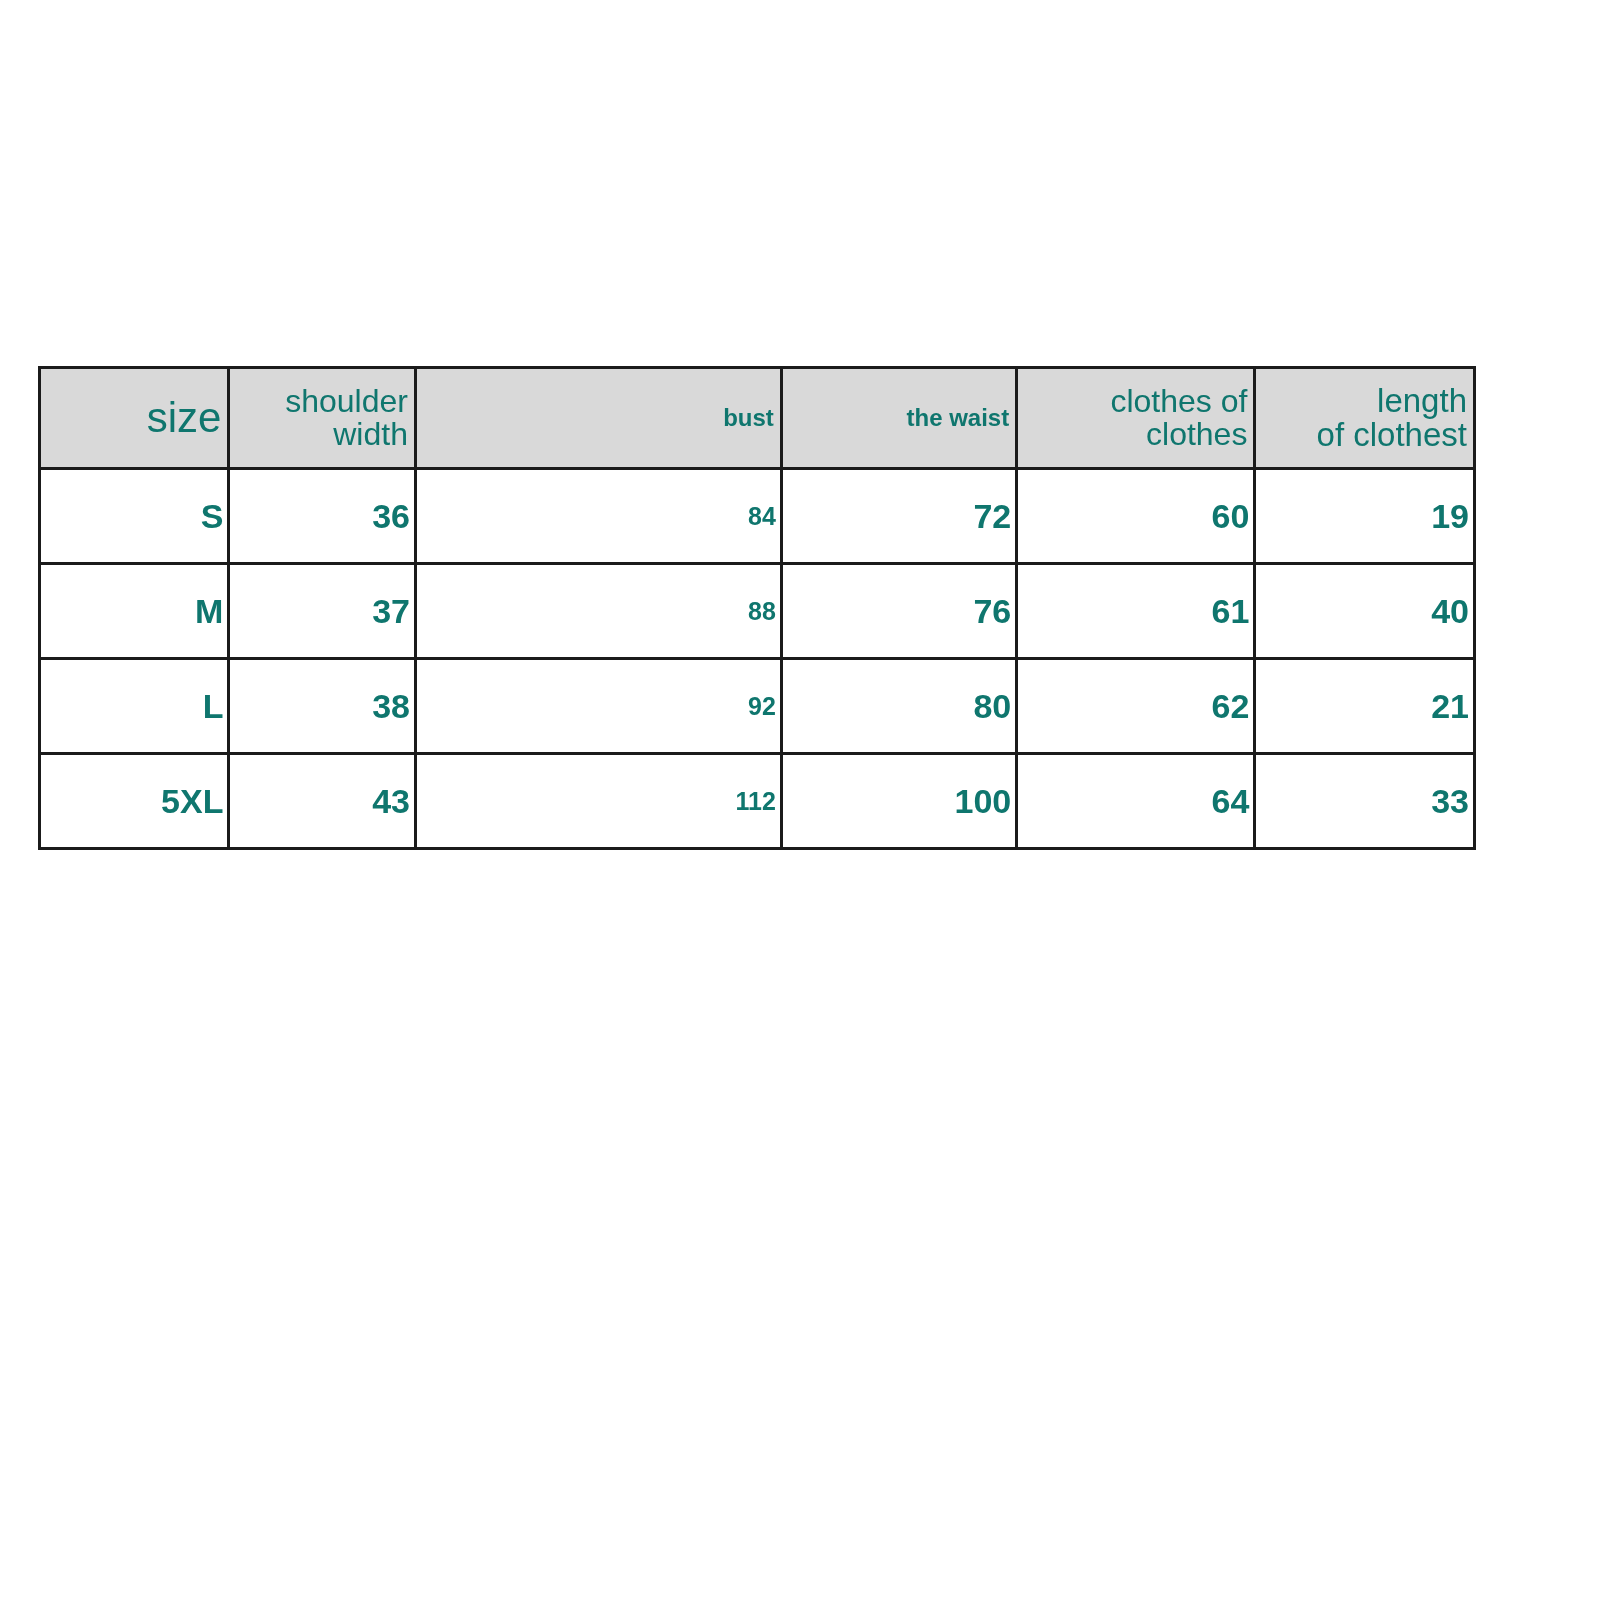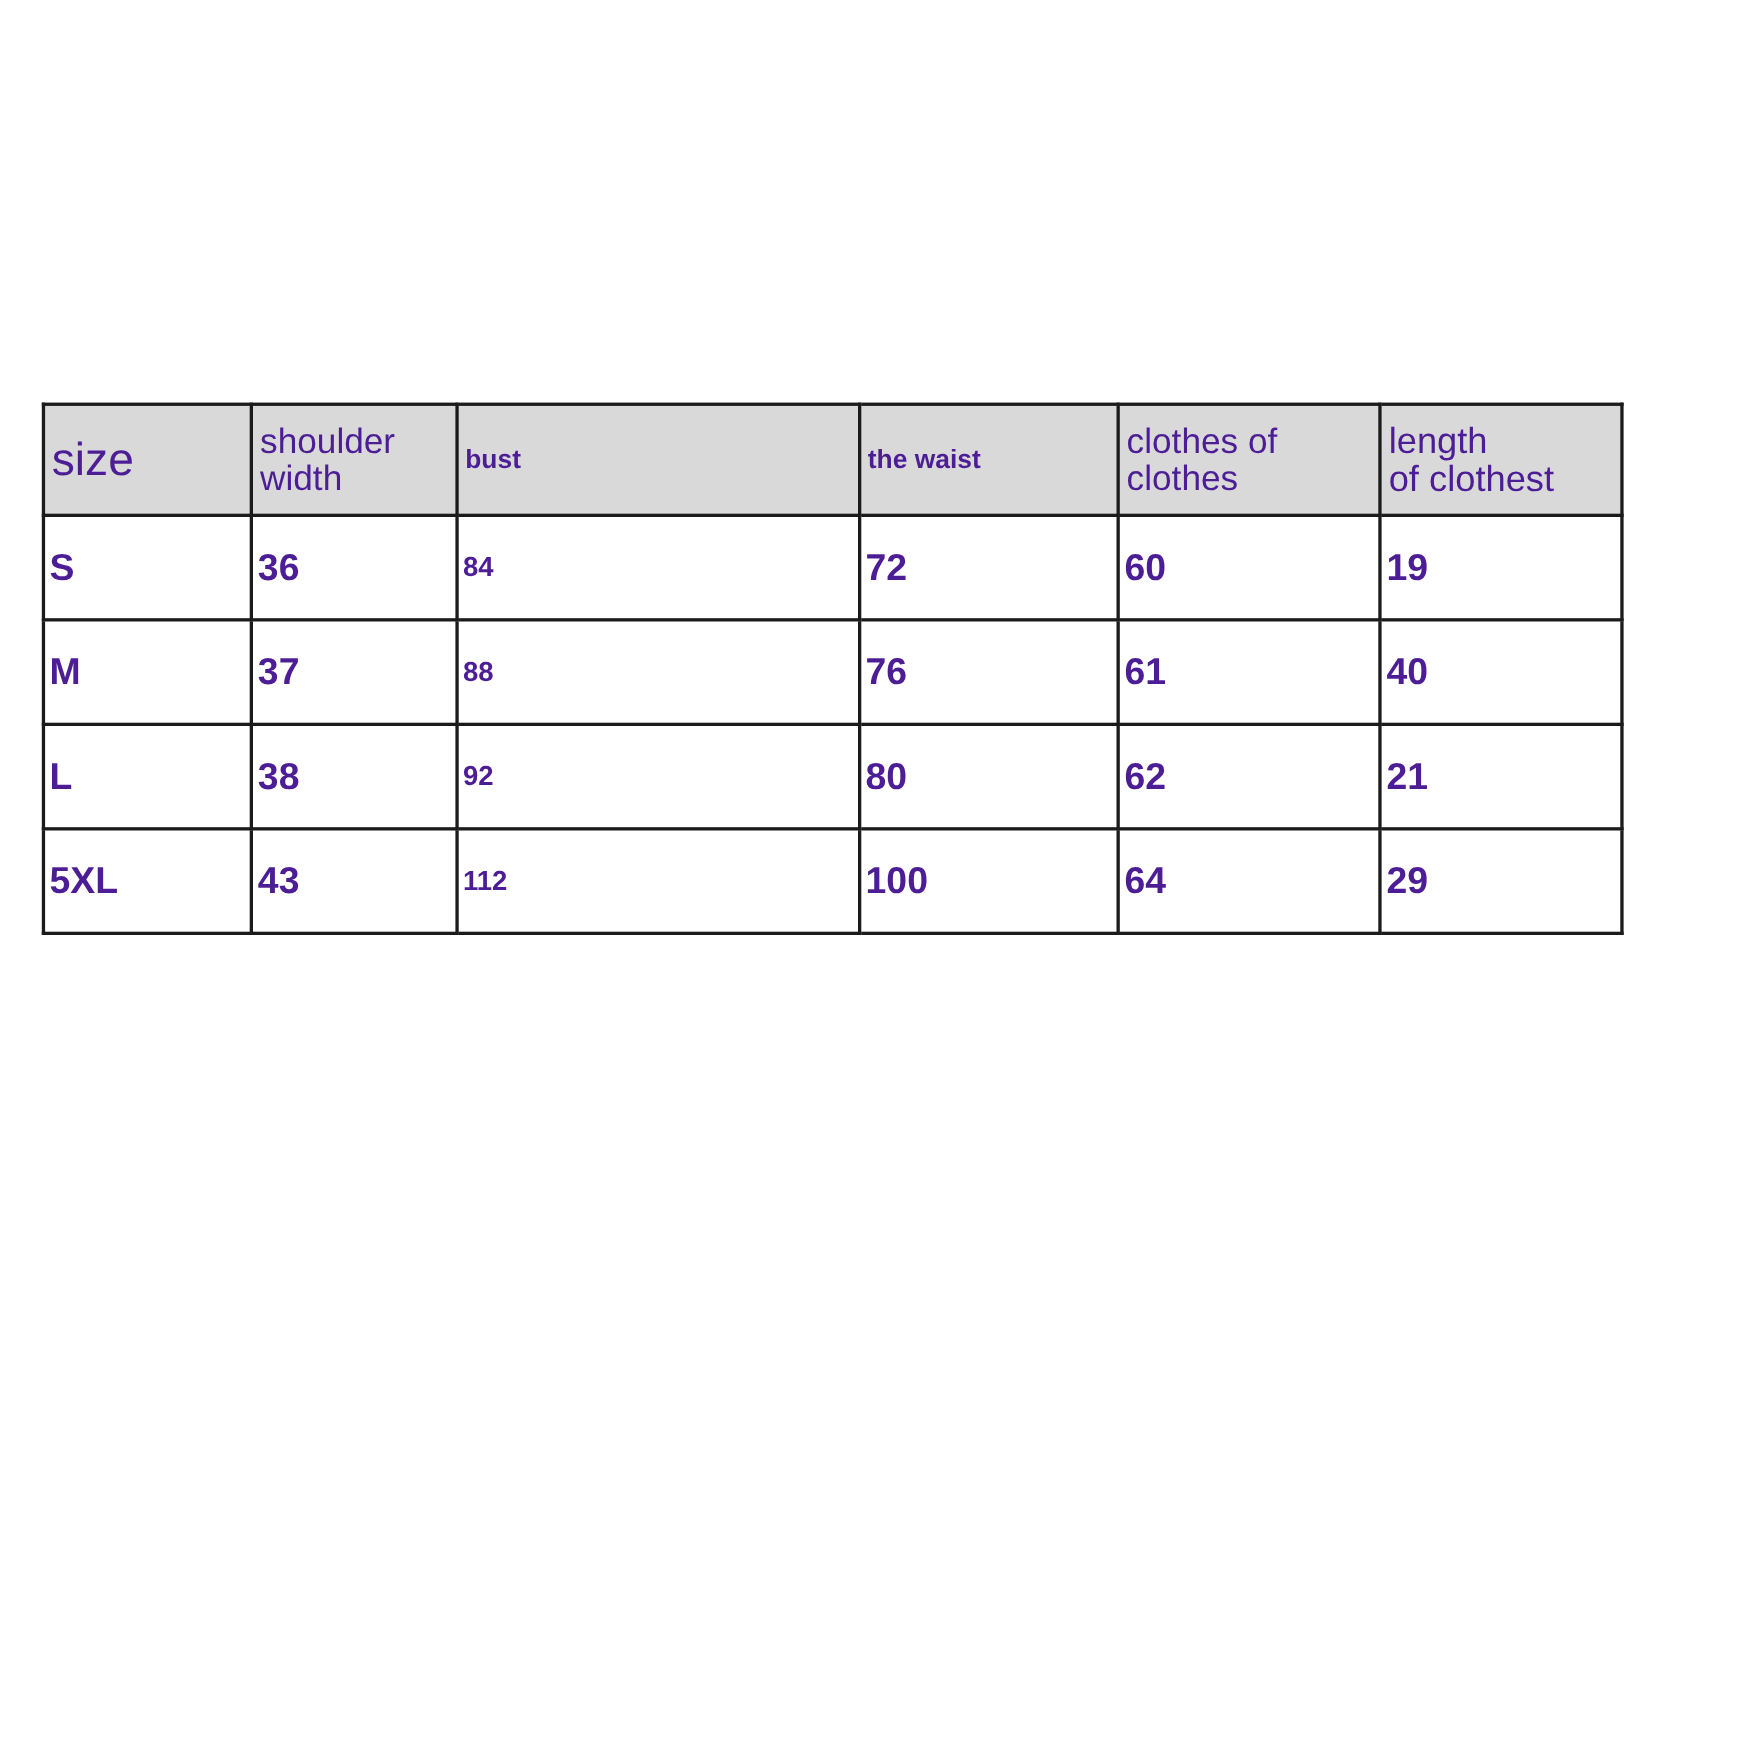--- a/index.html
+++ b/index.html
@@ -22,23 +22,23 @@
   }
   table.size-table {
     border-collapse: collapse;
     table-layout: fixed;
     width: 100%;
     border: 3px solid #1b1b1b;
   }
   table.size-table td,
   table.size-table th {
     border: 3px solid #1b1b1b;
-    text-align: left;
+    text-align: right;
     vertical-align: middle;
-    color: #4c1d95;
+    color: #0f766e;
   }
   thead th {
     background: #d9d9d9;
     height: 94px;
     font-weight: 400;
     line-height: 1.02;
     padding: 2px 6px;
   }
   thead th .hdr {
     display: block;
@@ -140,17 +140,17 @@
         <td>80</td>
         <td>62</td>
         <td>21</td>
       </tr>
       <tr>
         <td>5XL</td>
         <td>43</td>
         <td class="bust-cell">112</td>
         <td>100</td>
         <td>64</td>
-        <td>29</td>
+        <td>33</td>
       </tr>
     </tbody>
   </table>
 </div>
 
 </body></html>

